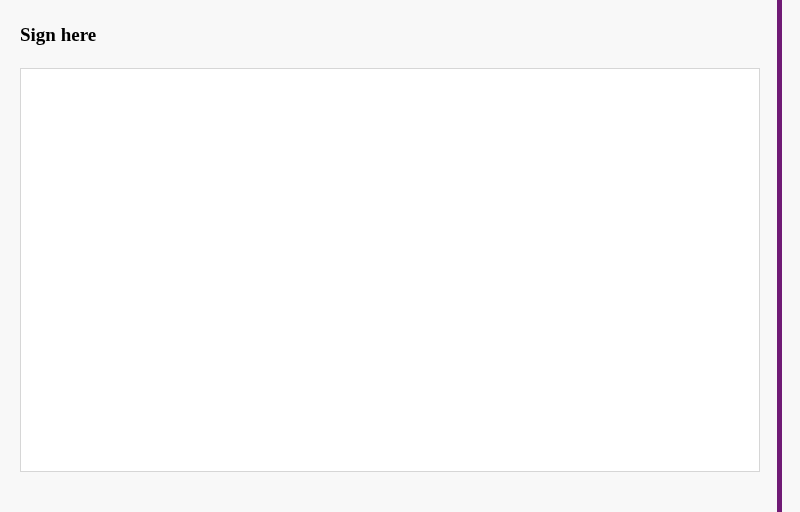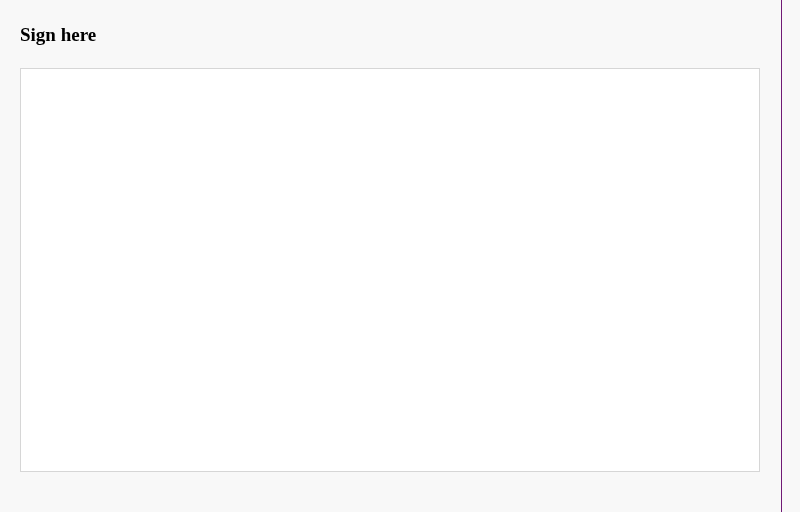--- a/index.html
+++ b/index.html
@@ -9,21 +9,21 @@
     }
     body {
       width: 800px;
       height: 512px;
       background: #f8f8f8;
       font-family: "Times New Roman", Times, serif;
       position: relative;
     }
     .container {
       padding: 18px 20px 20px 20px;
-      border-right: 1px solid #701a75;
+      border-right: 5px solid #701a75;
       height: 100%;
       width: 782px;
     }
     .title {
       font-size: 19px;
       font-weight: bold;
       color: #000;
       margin-bottom: 22px;
       margin-top: 6px;
     }

